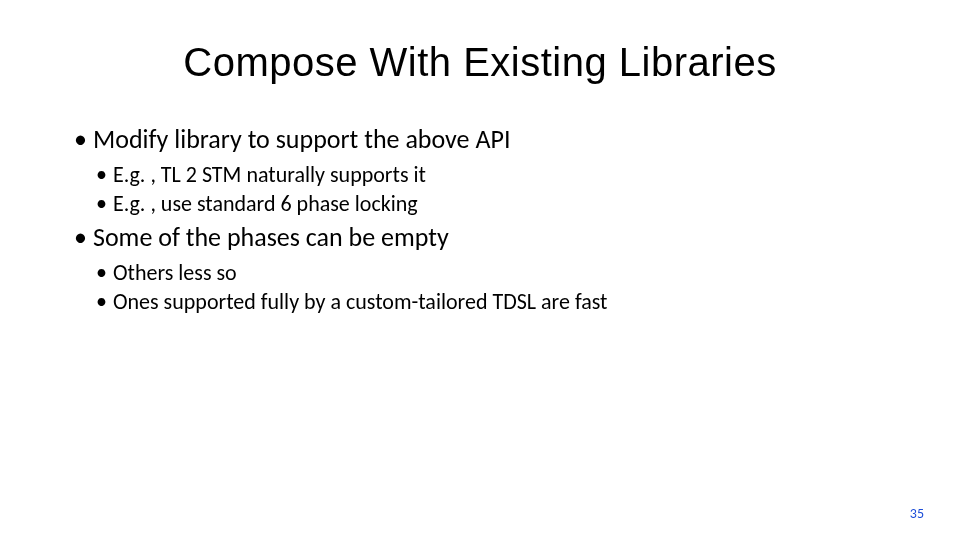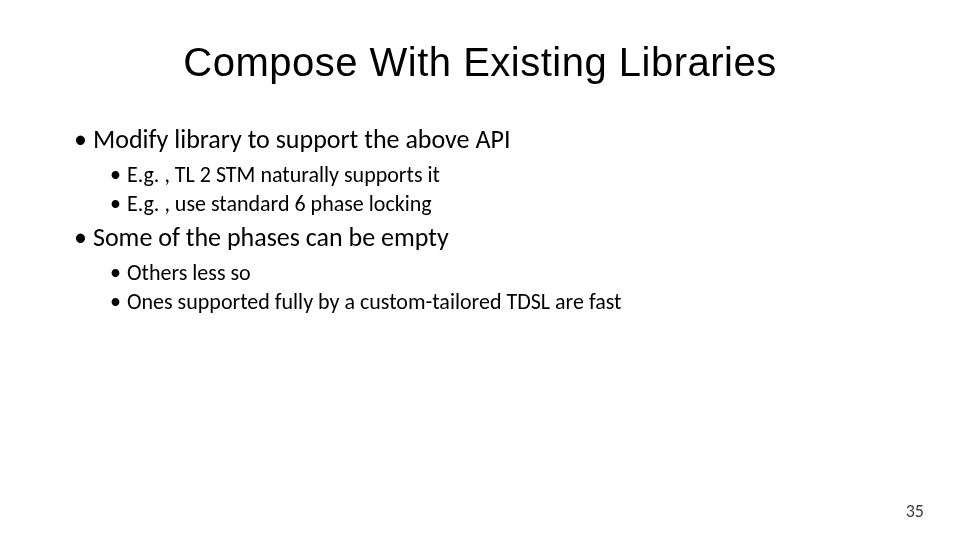--- a/index.html
+++ b/index.html
@@ -31,37 +31,37 @@
     .bullet-l1 {
       font-size: 26px;
       font-weight: 400;
       margin-bottom: 6px;
       margin-top: 4px;
       padding-left: 4px;
     }
     .bullet-l2 {
       font-size: 22px;
       font-weight: 400;
-      margin-left: 36px;
+      margin-left: 22px;
       margin-bottom: 2px;
       padding-left: 4px;
     }
     .bullet-marker {
       display: inline-block;
       margin-right: 6px;
     }
     .highlight {
       color: #2E74B5;
     }
     .page-number {
       position: absolute;
       bottom: 18px;
       right: 36px;
-      font-size: 18px;
-      color: #404040;
+      font-size: 14px;
+      color: #1d4ed8;
     }
   </style>
 </head>
 <body>
 
 <div class="slide">
   <h1 class="title">Compose With Existing Libraries</h1>
 
   <div class="content">
 

